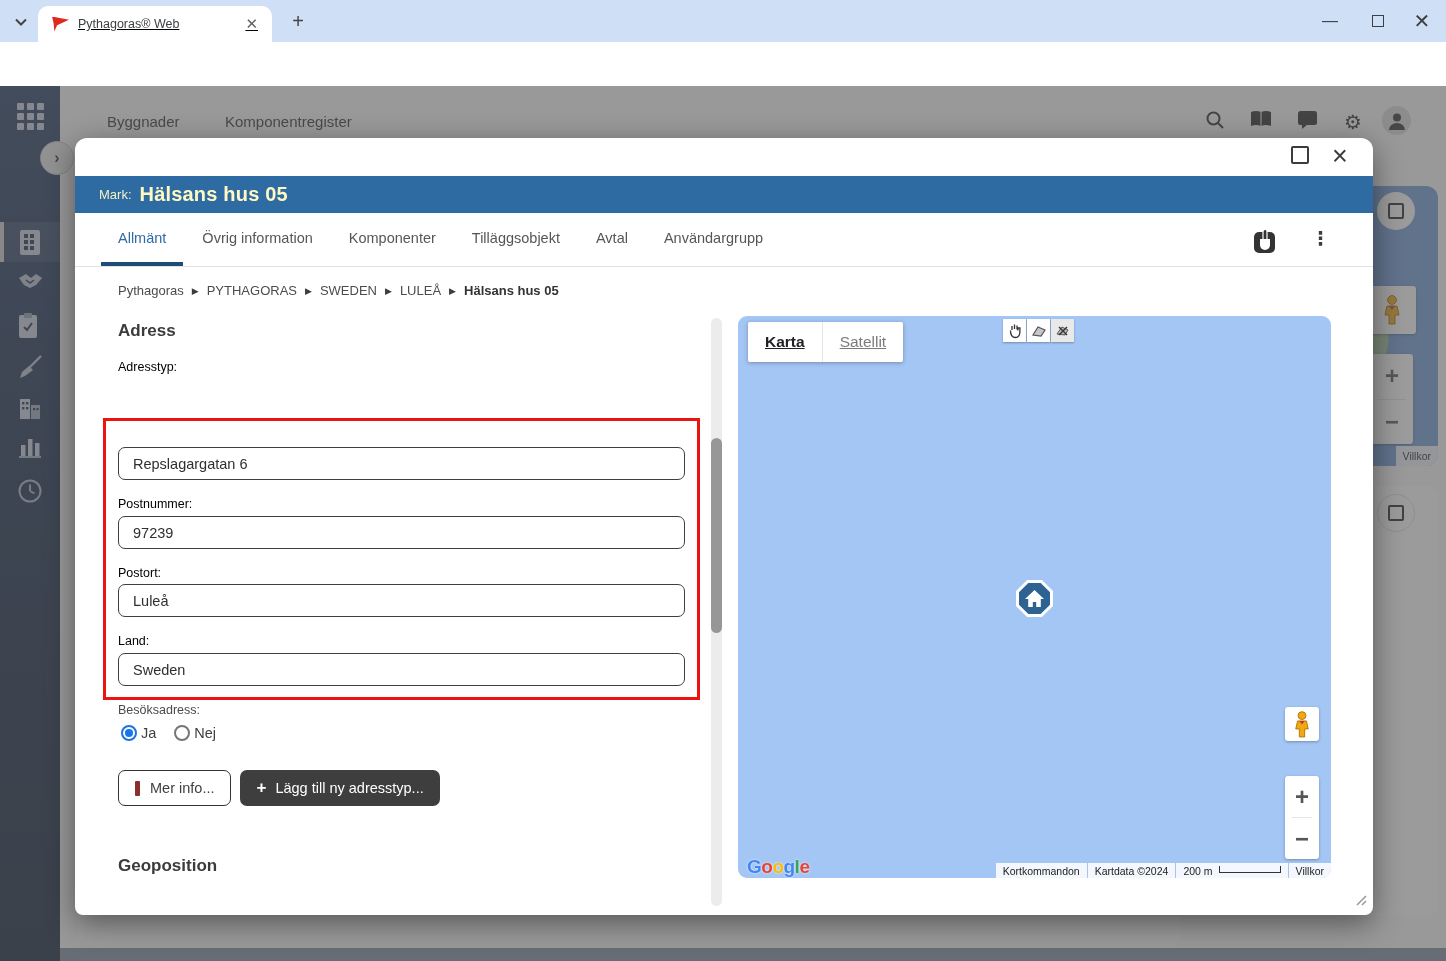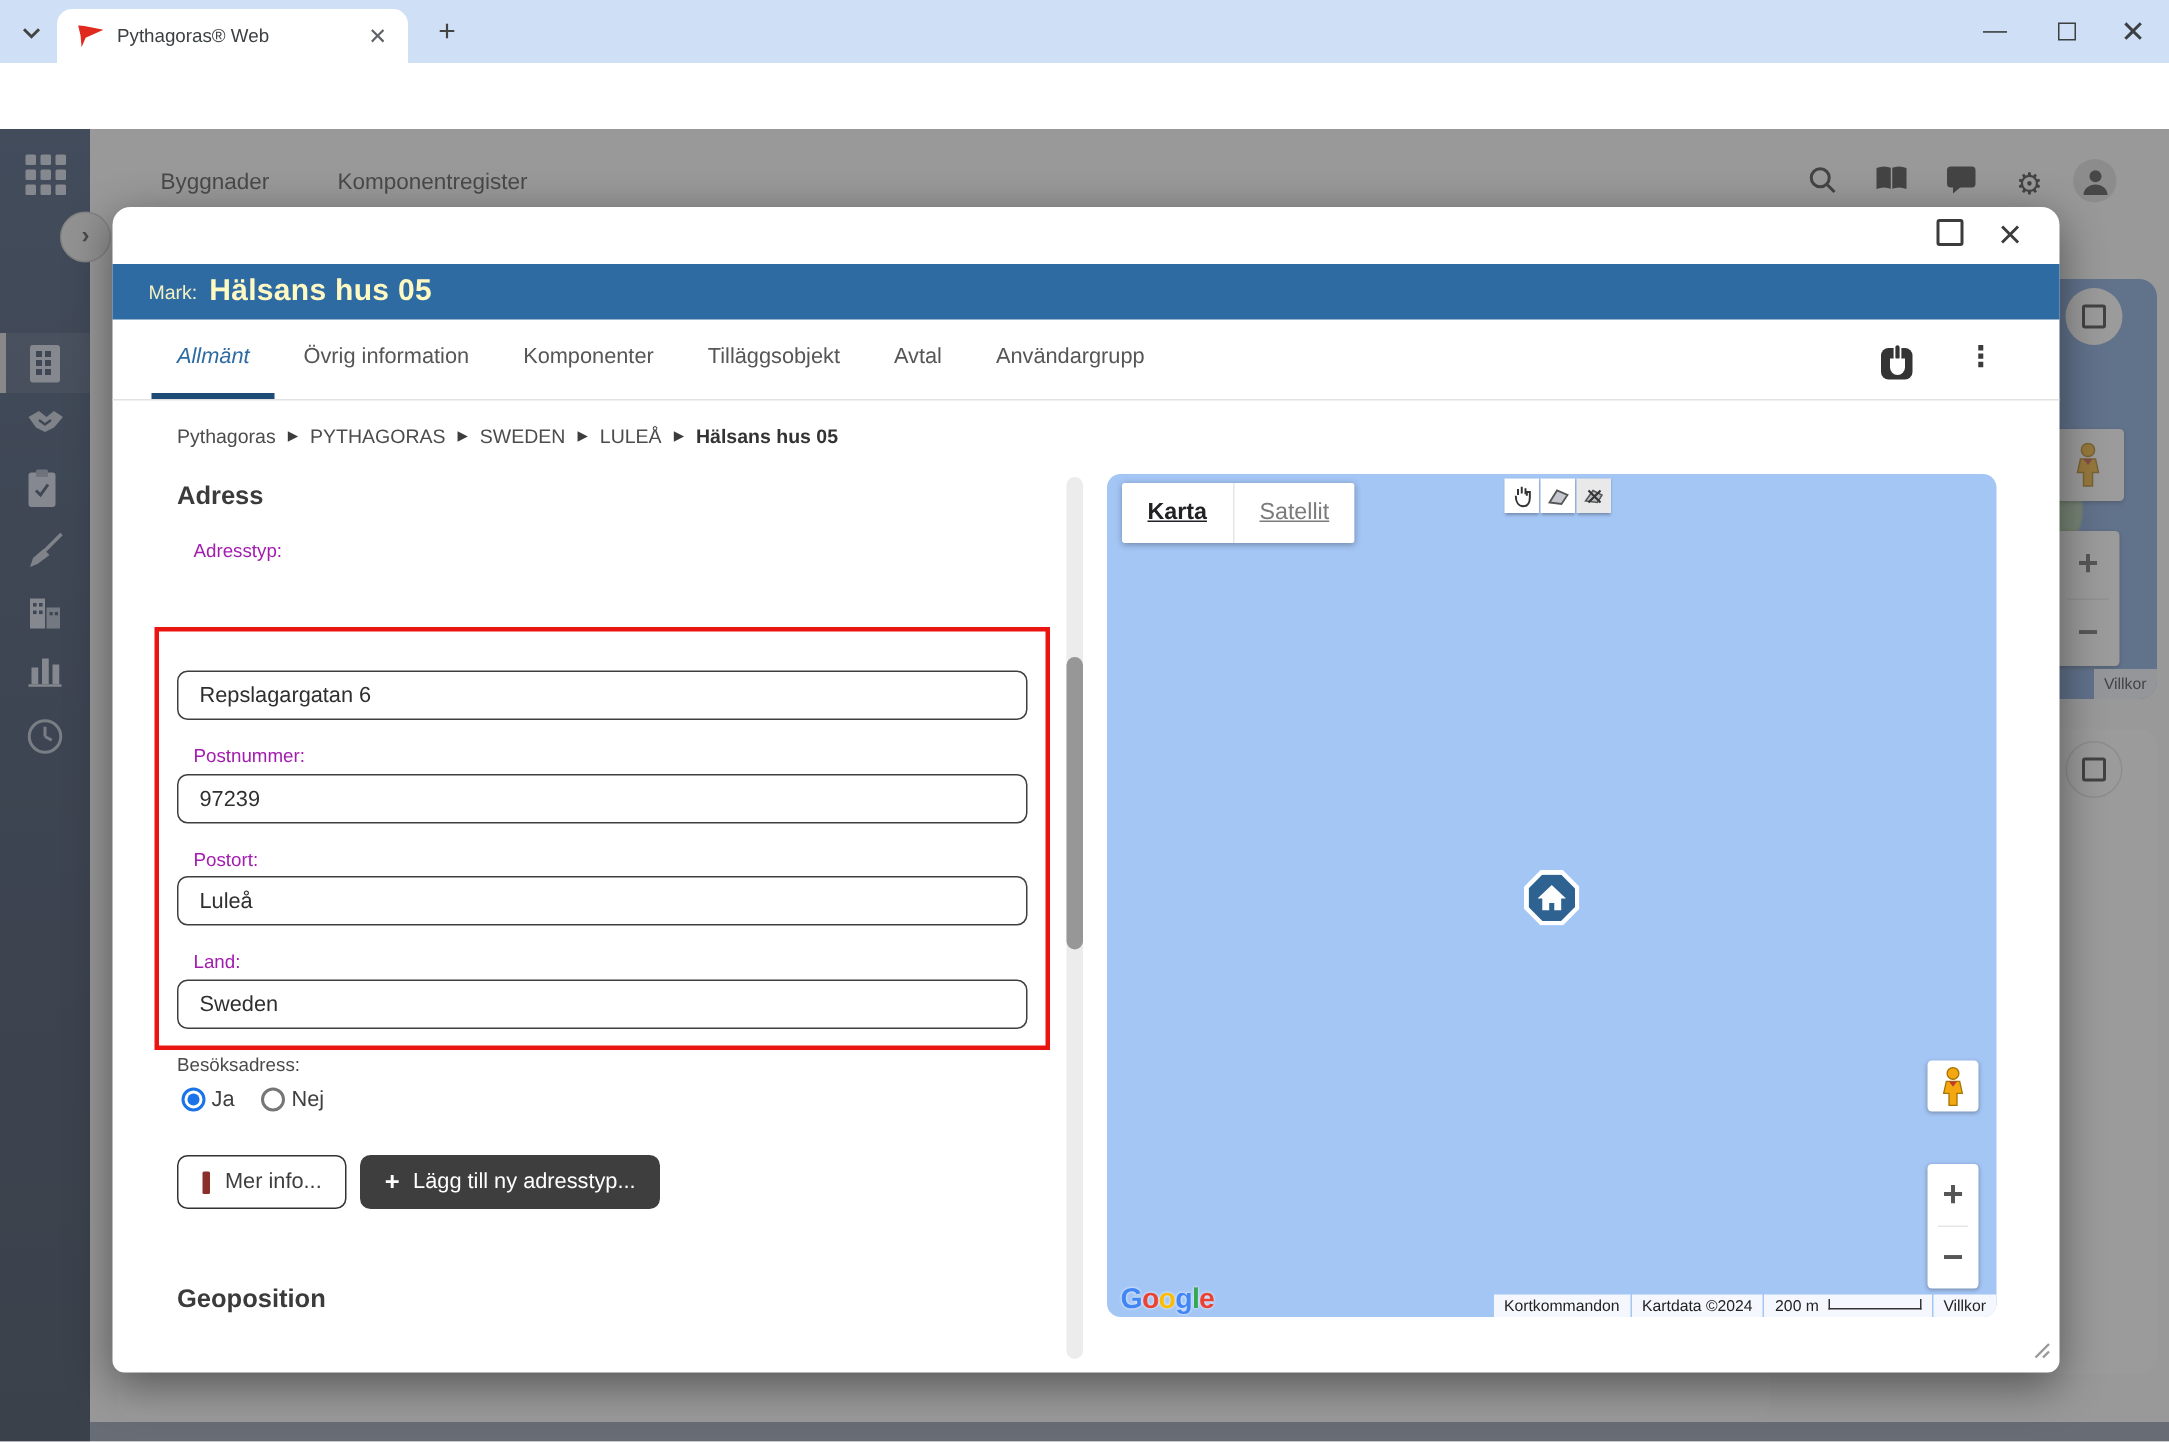--- a/index.html
+++ b/index.html
@@ -4,21 +4,21 @@
 <style>
   * { margin:0; padding:0; box-sizing:border-box; }
   html,body { width:1446px; height:961px; overflow:hidden; background:#fff;
     font-family:"Liberation Sans","DejaVu Sans",sans-serif; }
   .abs { position:absolute; }
   #stage { position:relative; width:1446px; height:961px; }
 
   
   #tabstrip { left:0; top:0; width:1446px; height:42px; background:#cfdff6; }
   .tab-chevron { left:8px; top:9px; width:26px; height:26px; border-radius:6px; display:flex; align-items:center; justify-content:center; }
-  .browser-tab { left:38px; top:6px; width:234px; height:36px; background:#fff; border-radius:10px 10px 0 0; display:flex; align-items:center; padding:0 10px 0 14px; }
+  .browser-tab { left:38px; top:6px; width:234px; height:36px; background:#fff; border-radius:10px 10px 0 0; display:flex; align-items:center; padding:0 10px 0 14px;text-decoration:underline; }
   .favicon { width:17px; height:15px; background:#e02a1d; clip-path:polygon(0 0,100% 22%,30% 58%,14% 100%,10% 48%); margin-right:9px; }
   .tab-title { font-size:12.5px; color:#3c4043; flex:1; white-space:nowrap; overflow:hidden; }
   .tab-close { font-size:15px; color:#5f6368; padding:2px 4px; }
   .newtab-btn { left:286px; top:10px; font-size:20px; color:#444; width:24px; height:24px; text-align:center; line-height:22px; }
   .wctl { top:10px; width:24px; height:22px; display:flex; align-items:center; justify-content:center; color:#3c4043; }
   #win-min { left:1318px; } #win-max { left:1366px; } #win-close { left:1410px; }
   #win-max .maxbox { width:12px; height:12px; border:1.4px solid #3c4043; }
   #urlrow { left:0; top:42px; width:1446px; height:44px; background:#fff; }
   .navbtn { top:52px; width:24px; height:24px; font-size:19px; text-align:center; line-height:24px; color:#474747; }
   #btn-back { left:12px; } #btn-fwd { left:50px; color:#b3b6ba; } #btn-reload { left:86px; }
@@ -58,31 +58,31 @@
   
   #modal { left:75px; top:138px; width:1298px; height:777px; background:#fff; border-radius:12px 12px 8px 8px; box-shadow:0 8px 30px rgba(0,0,0,.45); }
   #modal-topbar { left:0; top:0; width:1298px; height:38px; }
   #modal-max { left:1216px; top:8px; width:18px; height:18px; border:2px solid #3c3c3c; border-radius:2px; }
   #modal-close { left:1252px; top:1px; width:26px; height:34px; font-size:27px; color:#3c3c3c; text-align:center; line-height:34px; }
   #modal-header { left:0; top:38px; width:1298px; height:37px; background:#2e6ba2; color:#fef9c3; display:flex; align-items:center; padding-left:24px; }
   #entity-label { font-size:13px; margin-right:8px; opacity:.95; }
   #dialog-title { font-size:20px; font-weight:bold; letter-spacing:.2px; }
   #tabbar { left:0; top:75px; width:1298px; height:54px; border-bottom:1px solid #e2e2e2; display:flex; align-items:stretch; }
   .tab-item { display:flex; align-items:center; padding:0 17px; margin-right:2px; font-size:14.5px; color:#565656; border-bottom:4px solid transparent; }
-  .tab-item:first-child { margin-left:26px;font-style:italic; }
+  .tab-item:first-child { margin-left:26px; }
   .tab-item.active { color:#2e6ba2; border-bottom-color:#1d4c77; }
   #touch-btn { left:1178px; top:16px; } 
   #tab-kebab { left:1236px; top:14px; width:18px; height:26px; font-size:19px; font-weight:bold; color:#3c3c3c; text-align:center; }
 
   
   #breadcrumb { left:43px; top:145px; display:flex; align-items:center; font-size:13px; color:#4c4c4c; }
   .crumb-sep { font-size:9px; margin:0 8px; color:#3c3c3c; }
   .crumb:last-child { font-weight:bold; color:#333; }
   #adress-heading { left:43px; top:183px; font-size:17px; font-weight:bold; color:#3b3b3b; }
-  .fld-label { left:54px; font-size:12.5px; color:#a21caf;text-align:right; }
+  .fld-label { left:43px; font-size:12.5px; color:#000000;text-align:right; }
   .fld-input, #adresstyp-select { left:43px; width:567px; height:33px; border:1.4px solid #3f3f3f; border-radius:7px; background:#fff; font-size:14.5px; color:#2f2f2f; padding:0 14px; font-family:"Liberation Sans",sans-serif; }
   #adresstyp-select { display:flex; align-items:center; justify-content:space-between; }
   .caret-down { width:0; height:0; border-left:5px solid transparent; border-right:5px solid transparent; border-top:6px solid #333; }
   #annotation-rect { left:28px; top:280px; width:597px; height:282px; border:3px solid #ea1410; z-index:40; pointer-events:none; }
   #primary-label { left:43px; top:565px; font-size:12.5px; color:#4a4a4a; }
   #radio-row { left:46px; top:587px; display:flex; align-items:center; font-size:14.5px; color:#3f3f3f; }
   .radio { width:16px; height:16px; border-radius:50%; border:2px solid #767676; margin-right:4px; background:#fff; }
   .radio.checked { border-color:#1a73e8; display:flex; align-items:center; justify-content:center; }
   .radio.checked::after { content:""; width:8px; height:8px; border-radius:50%; background:#1a73e8; }
   #radio-nej-wrap { margin-left:18px; display:flex; align-items:center; }

